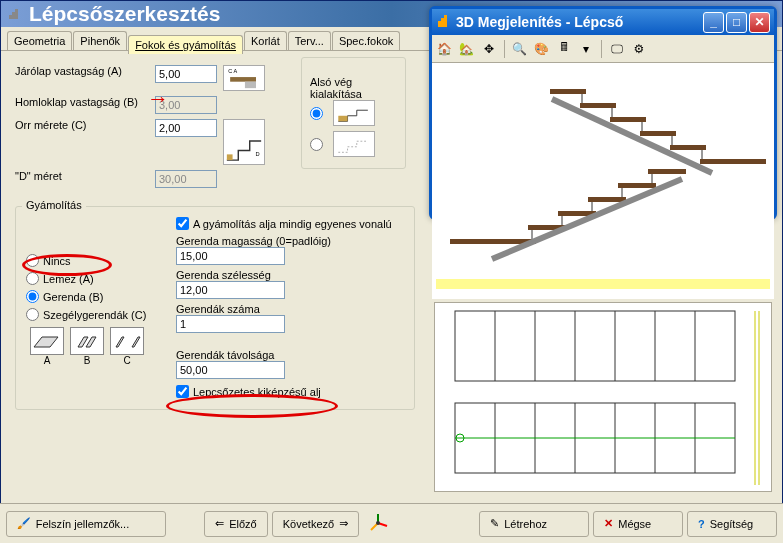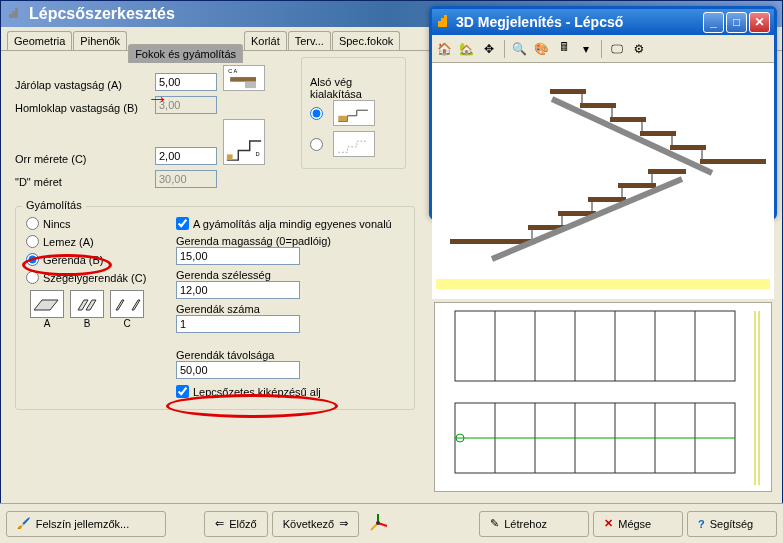--- a/index.html
+++ b/index.html
@@ -19,59 +19,60 @@
       border: 1px solid #0a246a;
     }
     .main-titlebar {
       background: linear-gradient(to right, #7b9ed6, #3b6ea5, #7b9ed6);
       height: 26px;
       display: flex;
       align-items: center;
       padding: 0 6px;
       color: white;
       font-weight: bold;
-      font-size: 16px;
+      font-size: 21px;
     }
     .main-titlebar .icon { margin-right: 6px; }
     .tabbar {
       display: flex;
       padding: 4px 22px 0 6px;
       background: #ece9d8;
       border-bottom: 1px solid #aca899;
     }
     .tab {
       padding: 3px 6px;
       background: #ece9d8;
       border: 1px solid #aca899;
       border-bottom: none;
       border-radius: 3px 3px 0 0;
       margin-right: 1px;
       font-size: 11px;
       cursor: pointer;
     }
     .tab.active {
-      background: #a3a3a3;
-      position: relative;
-      top: 13px;
+      background: #fef9c3;
+      position: relative;
+      top: 4px;
+      text-decoration: underline;
     }
     .content {
       padding: 14px;
       position: relative;
     }
-    .row { display: flex; align-items: flex-end; margin-bottom: 5px; }
+    .row { display: flex; align-items: flex-start; margin-bottom: 5px; }
     .lbl { width: 140px; }
     .fld {
       width: 62px;
       border: 1px solid #7f9db9;
       padding: 2px 3px;
       background: white;
       font-size: 11px;
     }
     .fld.disabled { background: #ece9d8; color: #888; }
-    .fld.wide { width: 124px; }
+    .fld.wide { width: 109px; }
     .groupbox {
       border: 1px solid #d0d0bf;
       border-radius: 3px;
       padding: 10px 10px 6px 10px;
       margin-top: 18px;
       position: relative;
     }
     .groupbox .legend {
       position: absolute;
       top: -8px;
@@ -298,21 +299,21 @@
           <svg viewBox="0 0 42 26">
               <path d="M4 22 l10 0 l0 -6 l10 0 l0 -6 l12 0" stroke="#aaa" stroke-dasharray="2" fill="none"></path>
             </svg>
         </span>
       </div>
     </div>
 
     <div class="groupbox" style="width:400px;">
       <div class="legend">Gyámolítás</div>
       <div style="display:flex;">
-        <div style="width:150px;">
+        <div style="width:150px;margin-top:37px;">
           <label class="radio">
               <input type="radio" name="gy" style="">
               <span>Nincs</span>
             </label>
           <label class="radio">
               <input type="radio" name="gy" style="">
               <span>Lemez (A)</span>
             </label>
           <label class="radio">
               <input type="radio" name="gy" checked="" style="">

